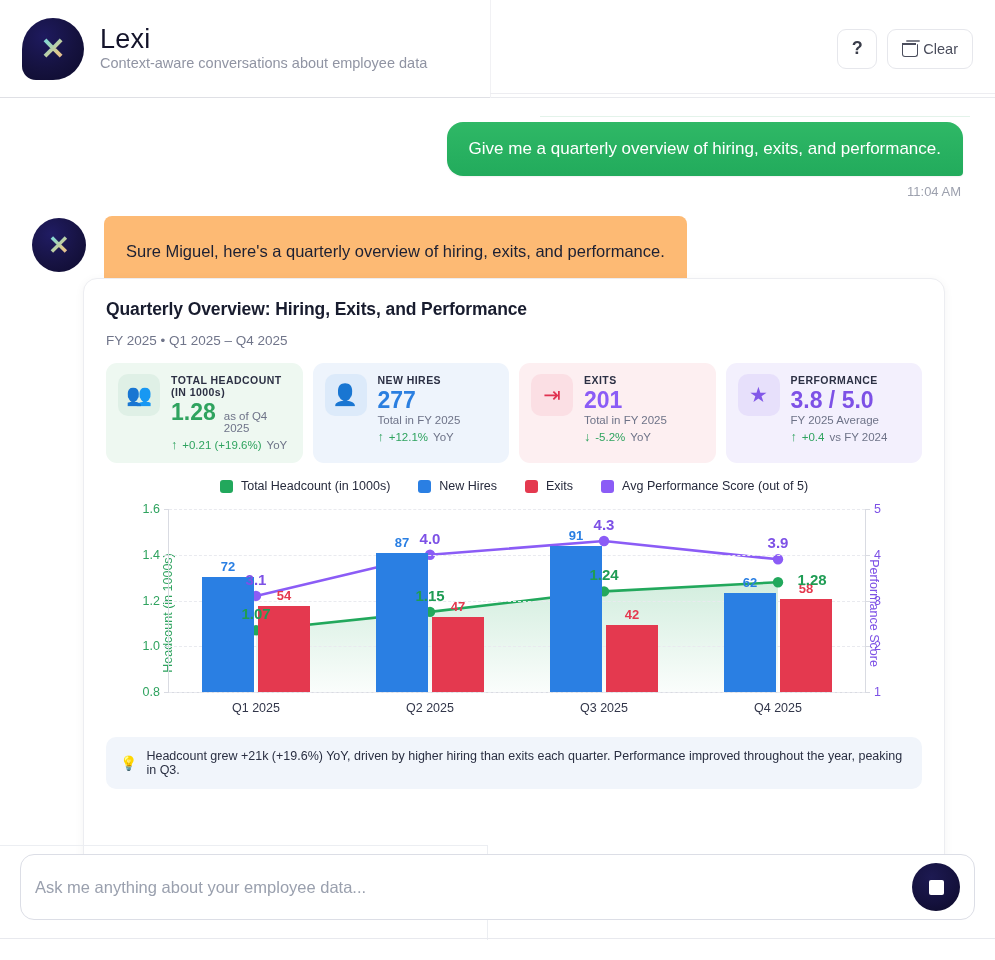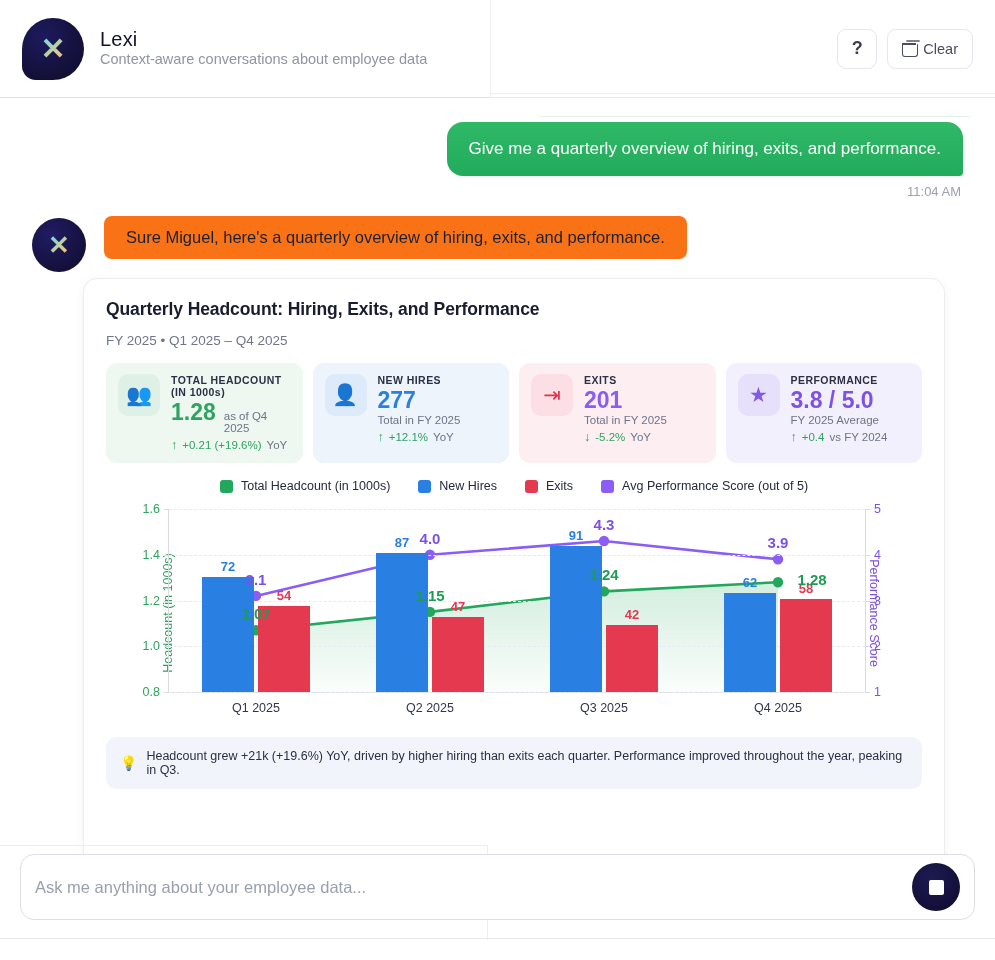--- a/index.html
+++ b/index.html
@@ -35,21 +35,21 @@
     flex: 0 0 auto;
   }
   .x-glyph {
     font-size: 30px; font-weight: 700;
     background: linear-gradient(135deg, #76d7f0 0%, #8fd8c8 30%, #e0c98a 65%, #f0b0a0 100%);
     -webkit-background-clip: text; background-clip: text;
     -webkit-text-fill-color: transparent; color: transparent;
     line-height: 1;
   }
   .brand-txt { display: flex; flex-direction: column; gap: 2px; }
-  .brand-title { font-size: 20px; font-weight: 400; color: #13132a; letter-spacing: .2px; line-height: 1.05; }
+  .brand-title { font-size: 27px; font-weight: 400; color: #13132a; letter-spacing: .2px; line-height: 1.05; }
   .brand-sub { font-size: 14.5px; color: #9094a3; line-height: 1.1; }
 
   .header-actions { margin-left: auto; display: flex; align-items: center; gap: 10px; }
   .hbtn {
     border: 1px solid #e6e7ec;
     background: #fff;
     border-radius: 9px;
     height: 40px;
     display: flex; align-items: center; justify-content: center;
     gap: 7px;
@@ -99,24 +99,24 @@
   .row-bot { position: absolute; left: 32px; top: 118px; display: flex; align-items: flex-start; gap: 18px; }
   .avatar-sm {
     width: 54px; height: 54px; border-radius: 50%;
     background: radial-gradient(circle at 35% 30%, #201c63 0%, #171343 55%, #0e0b2e 100%);
     display: flex; align-items: center; justify-content: center;
     flex: 0 0 auto;
     margin-top: 2px;
   }
   .avatar-sm .x-glyph { font-size: 26px; }
   .bubble-bot {
-    background: #f97316;
+    background: #fdba74;
     color: #1c2033;
     font-size: 16.5px;
-    padding: 11px 22px;
+    padding: 25px 22px;
     border-radius: 8px;
     line-height: 1.3;
   }
 
   
   .card {
     position: absolute; left: 83px; top: 180px;
     width: 862px; height: 590px;
     background: #ffffff;
     border: 1px solid #ecedf1;
@@ -278,21 +278,21 @@
     </div>
 
     <div class="row-bot">
       <div class="avatar-sm">
         <span class="x-glyph">✕</span>
       </div>
       <div class="bubble-bot">Sure Miguel, here's a quarterly overview of hiring, exits, and performance.</div>
     </div>
 
     <div class="card">
-      <div class="card-title">Quarterly Headcount: Hiring, Exits, and Performance</div>
+      <div class="card-title">Quarterly Overview: Hiring, Exits, and Performance</div>
       <div class="card-sub">FY 2025 • Q1 2025 – Q4 2025</div>
 
       <div class="kpis" id="kpis">
           <div class="kpi green">
             <div class="kpi-ico">👥</div>
             <div class="kpi-body">
               <div class="kpi-label">TOTAL HEADCOUNT (IN 1000s)</div>
               <div class="kpi-row">
                 <span class="kpi-value">1.28</span>
                 <span class="kpi-note">as of Q4 2025</span>

